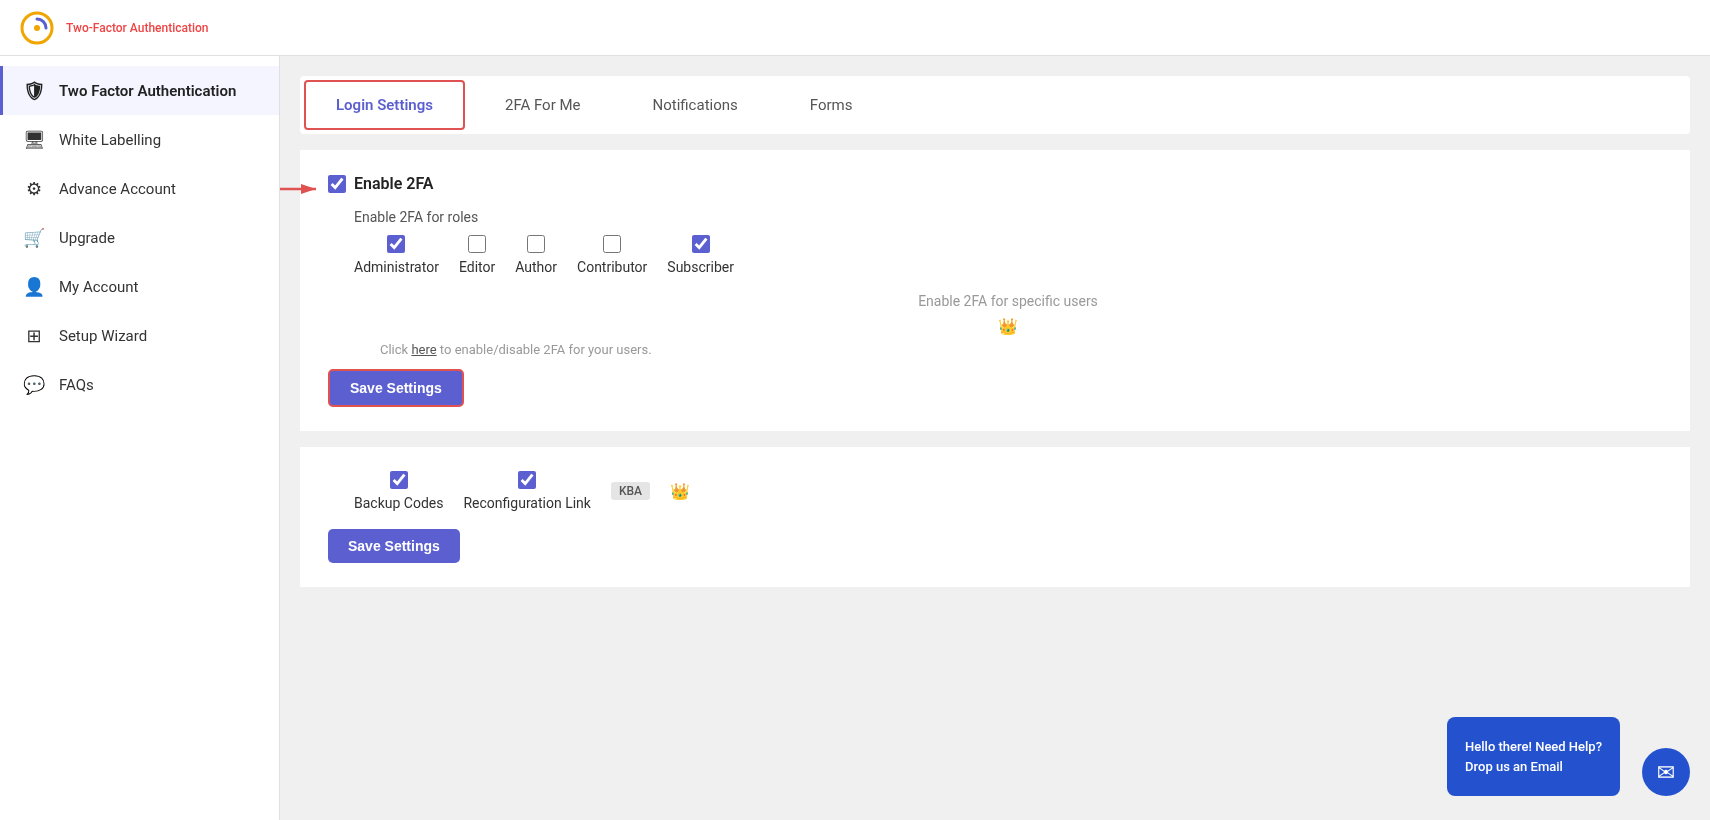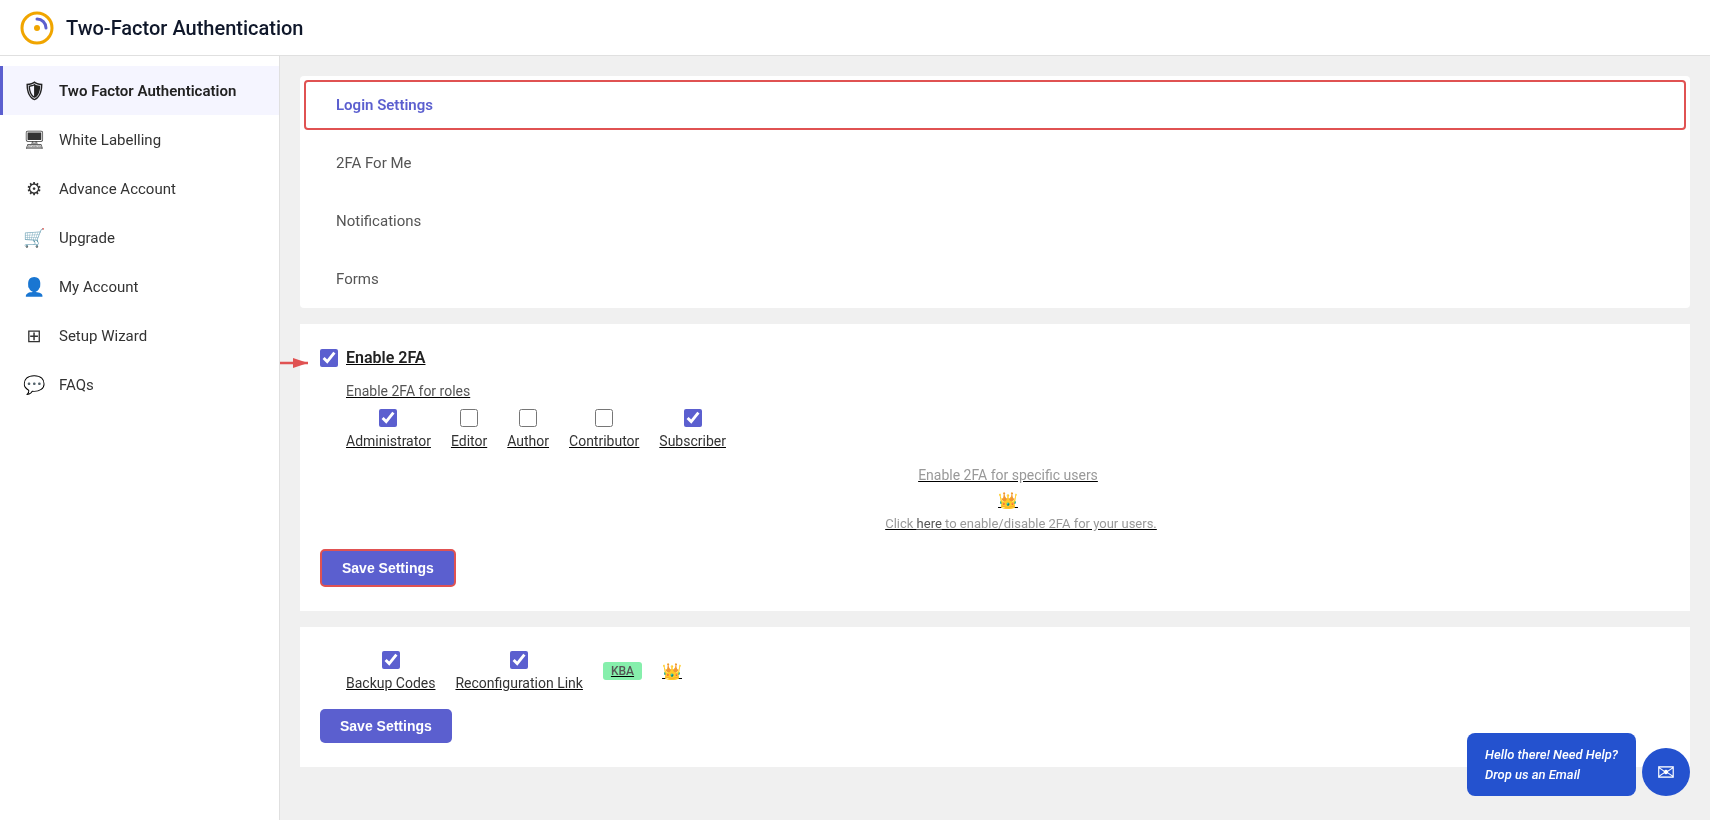--- a/index.html
+++ b/index.html
@@ -13,23 +13,23 @@
       align-items: center;
       padding: 0 20px;
       border-bottom: 1px solid #e0e0e0;
       gap: 12px;
     }
     .topbar-logo {
       width: 34px;
       height: 34px;
     }
     .topbar-title {
-      font-size: 20px;
+      font-size: 12px;
       font-weight: 500;
-      color: #0f172a;
+      color: #ef4444;
     }
 
     
     .main-layout {
       display: flex;
       flex: 1;
       overflow: hidden;
     }
 
     
@@ -73,21 +73,20 @@
       padding: 20px;
     }
 
     
     .tabs {
       display: flex;
       gap: 0;
       background: #fff;
       border-radius: 4px;
       margin-bottom: 16px;
-      flex-direction: column;
     }
     .tab {
       padding: 14px 30px;
       cursor: pointer;
       font-size: 15px;
       color: #555;
       border: 2px solid transparent;
       border-radius: 4px;
       margin: 4px;
     }
@@ -95,23 +94,22 @@
       color: #5b5fcf;
       border: 2px solid #e05252;
       font-weight: 600;
       border-radius: 4px;
     }
 
     
     .card {
       background: #fff;
       border-radius: 0;
-      padding: 24px 20px;
+      padding: 24px 28px;
       margin-bottom: 16px;
-      text-decoration: underline;
     }
 
     
     .checkbox-group {
       display: flex;
       align-items: center;
       gap: 8px;
       margin-bottom: 16px;
     }
     .checkbox-group label {
@@ -162,22 +160,21 @@
       font-size: 14px;
       flex-direction: column;
     }
     .crown-icon {
       font-size: 16px;
     }
     .click-here-row {
       margin-left: 52px;
       font-size: 13px;
       color: #999;
-      margin-bottom: 18px;
-      text-align: center;
+      margin-bottom: 12px;
     }
     .click-here-row a {
       color: #555;
       text-decoration: underline;
     }
 
     
     .btn-save {
       background: #5b5fcf;
       color: #fff;
@@ -194,43 +191,42 @@
       border: none;
       padding: 9px 20px;
       border-radius: 5px;
       font-size: 14px;
       font-weight: 600;
       cursor: pointer;
     }
 
     
     .kba-badge {
-      background: #86efac;
+      background: #e5e5e5;
       color: #555;
       font-size: 12px;
       padding: 2px 8px;
       border-radius: 3px;
       font-weight: 500;
     }
 
     
     .help-widget {
       position: fixed;
       bottom: 24px;
-      right: 74px;
+      right: 90px;
       background: #2452cf;
       color: #fff;
-      padding: 12px 18px;
+      padding: 20px 18px;
       border-radius: 8px;
       font-size: 13px;
       font-weight: 500;
       line-height: 1.5;
       cursor: pointer;
       z-index: 100;
-      font-style: italic;
     }
     .help-chat-btn {
       position: fixed;
       bottom: 24px;
       right: 20px;
       width: 48px;
       height: 48px;
       background: #2452cf;
       border-radius: 50%;
       display: flex;

